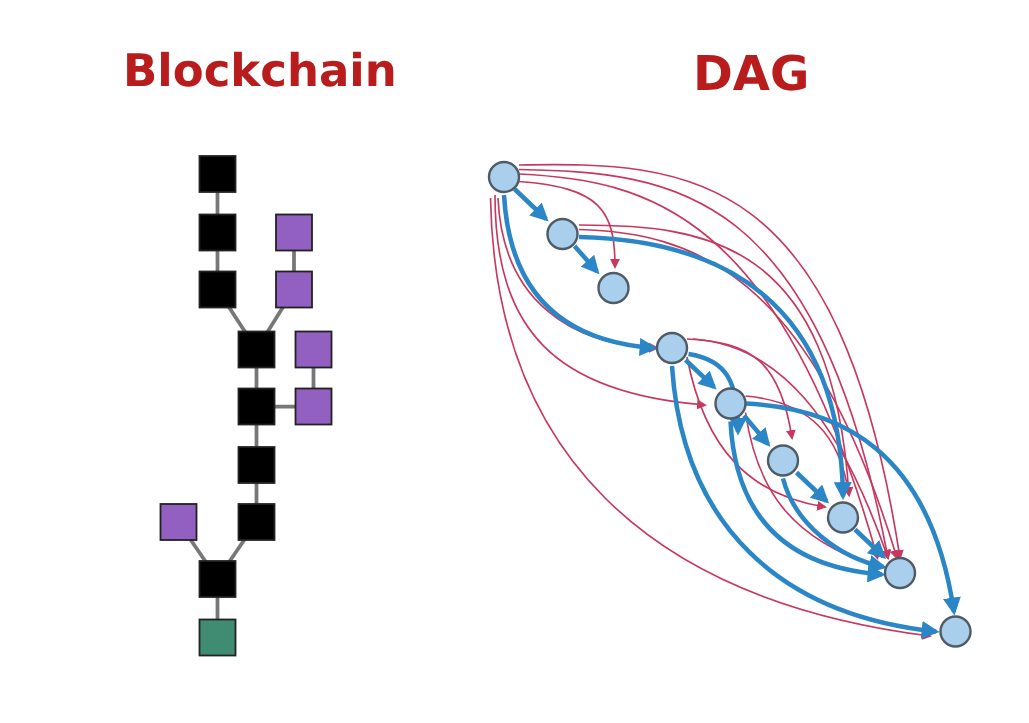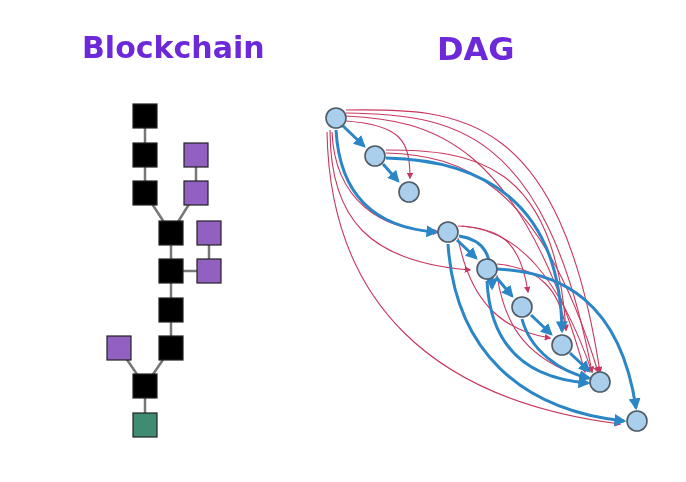--- a/index.html
+++ b/index.html
@@ -1,19 +1,19 @@
 <!DOCTYPE html>
 <html><head>
 <meta charset="utf-8">
 <style>
   html, body { margin:0; padding:0; background:#ffffff; }
   body { width:686px; height:482px; position:relative; overflow:hidden; font-family:"DejaVu Sans", sans-serif; }
-  .title { position:absolute; font-weight:bold; color:#6d28d9; font-size:30px; letter-spacing:0px; }
+  .title { position:absolute; font-weight:bold; color:#b91c1c; font-size:30px; letter-spacing:0px; }
   #t-block { left:82px; top:30px; }
-  #t-dag { left:437px; top:30px; font-size:32px; }
+  #t-dag { left:462px; top:30px; font-size:32px; }
   svg { position:absolute; left:0; top:0; }
 </style>
 </head>
 <body>
 
 <div id="t-block" class="title">Blockchain</div>
 <div id="t-dag" class="title">DAG</div>
 
 <svg id="chain-svg" width="686" height="482">
     <line x1="145" y1="116" x2="145" y2="155" stroke="#777777" stroke-width="2.5"></line>

